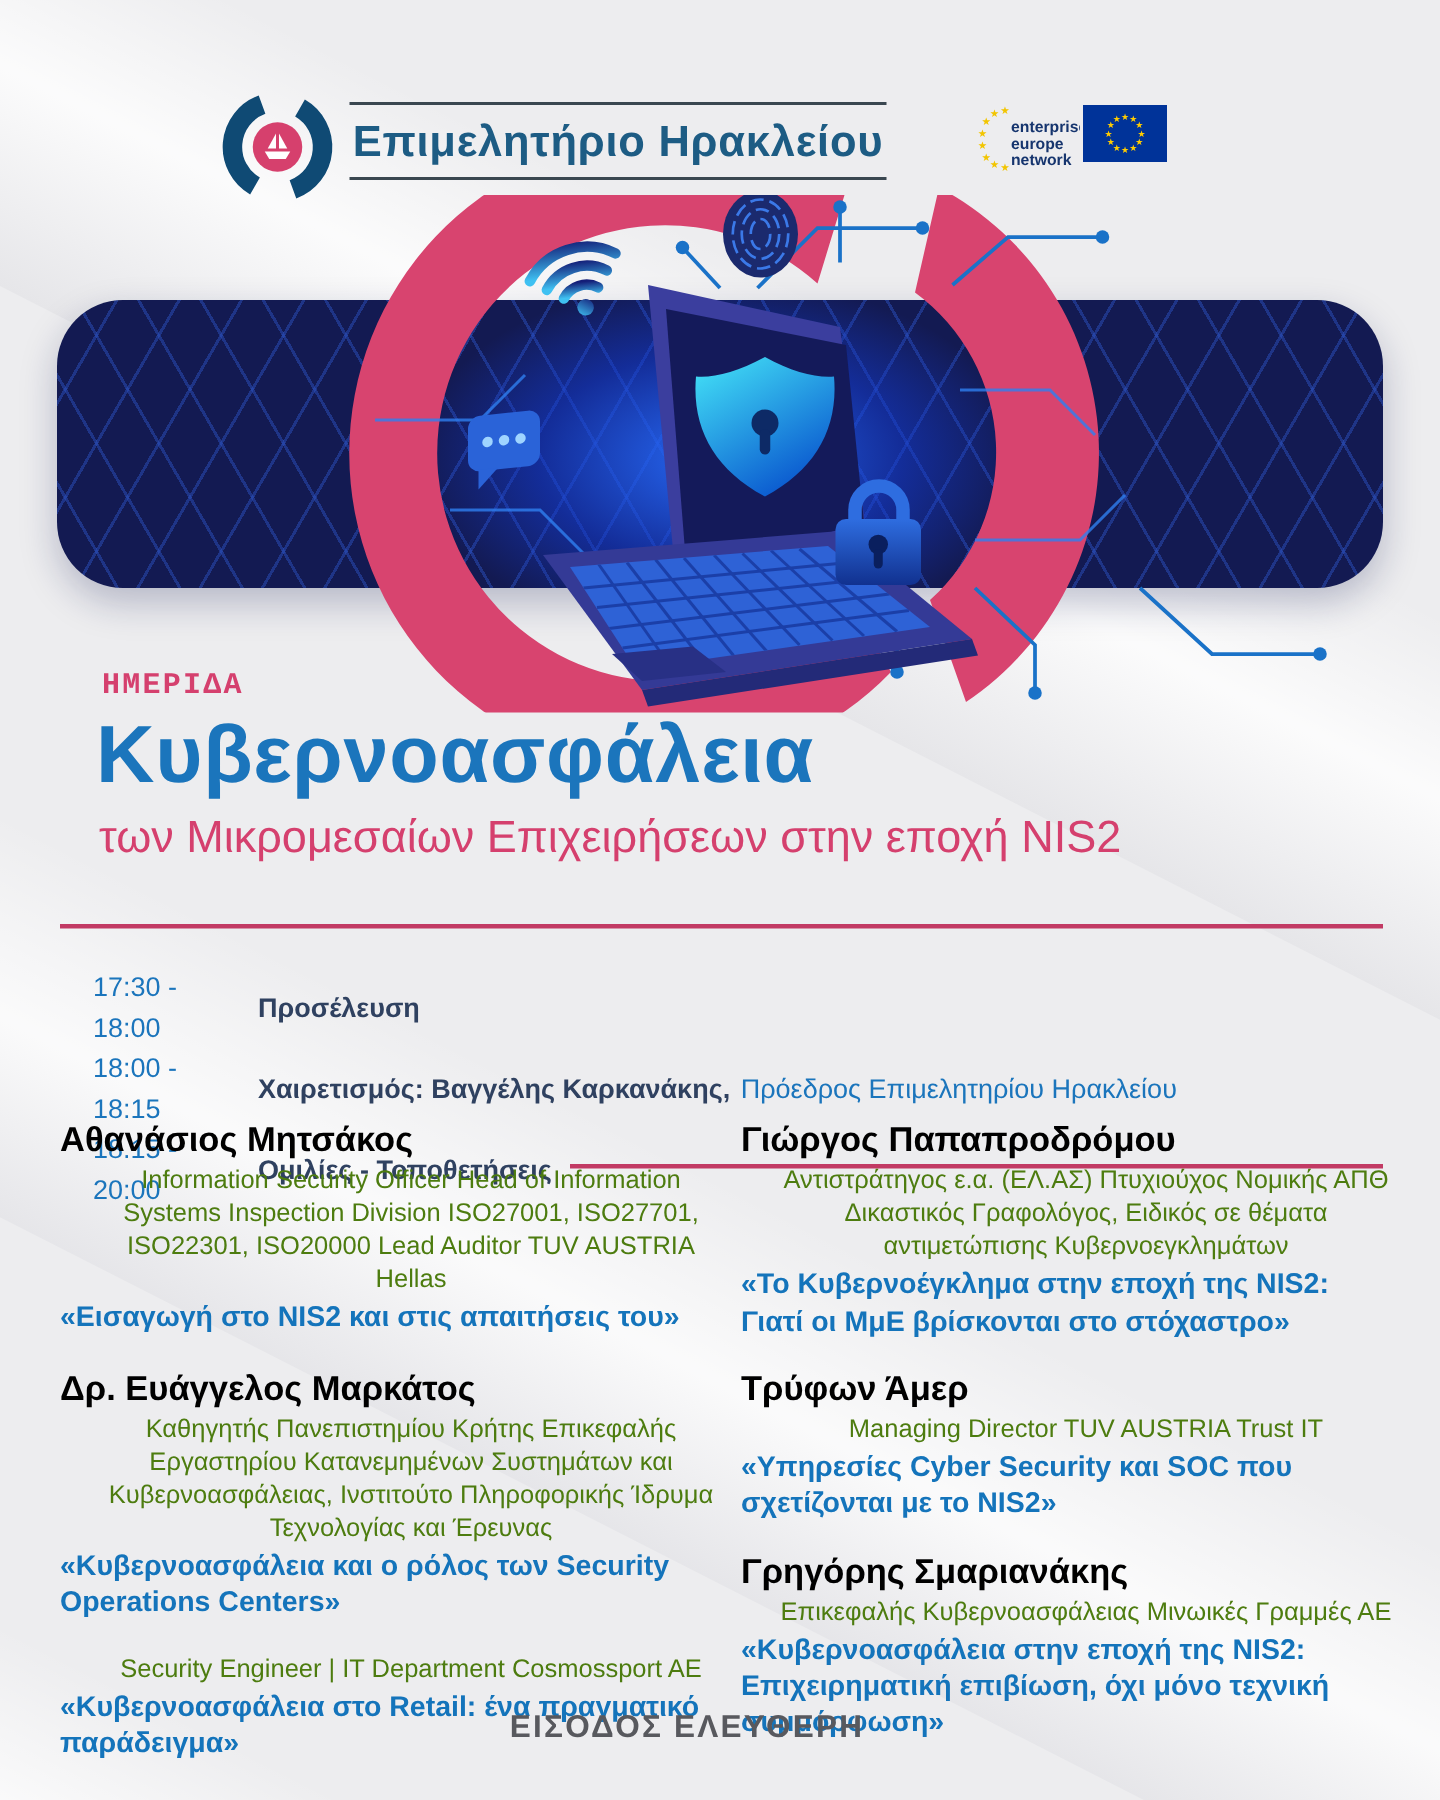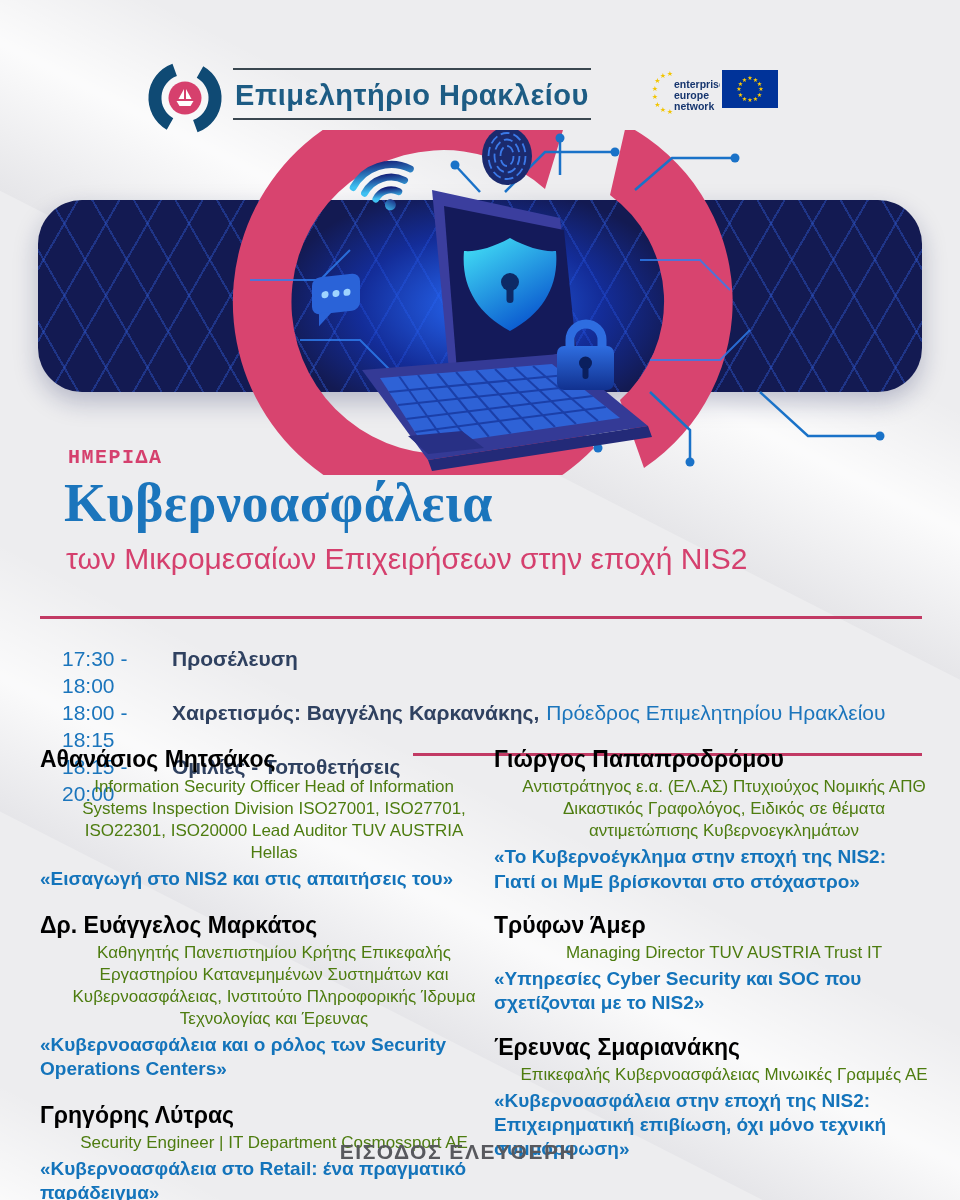--- a/index.html
+++ b/index.html
@@ -28,27 +28,27 @@
     background:
       radial-gradient(ellipse 270px 160px at 442px 55%, rgba(40,110,255,0.95), rgba(20,60,210,0.55) 45%, rgba(19,26,82,0) 75%),
       repeating-linear-gradient(60deg,  rgba(0,0,0,0) 0 34px, rgba(45,85,200,0.45) 34px 36px),
       repeating-linear-gradient(-60deg, rgba(0,0,0,0) 0 34px, rgba(45,85,200,0.45) 34px 36px),
       #131a52;
     box-shadow:0 10px 24px rgba(20,26,82,0.25); }
   .hero svg { position:absolute; left:0; top:0; }
 
   
   .kicker { position:absolute; left:68px; top:446px; font-size:20px; font-weight:600; letter-spacing:1.5px; color:#d5406e; z-index:3;font-family:Liberation Mono, monospace; }
-  .main-title { position:absolute; left:64px; top:472px; font-size:54px; font-weight:bold; color:#1b75bc; letter-spacing:0.5px; z-index:3;font-family:Liberation Serif, serif; }
+  .main-title { position:absolute; left:64px; top:472px; font-size:54px; font-weight:bold; color:#1b75bc; letter-spacing:0.5px; z-index:3; }
   .subtitle { position:absolute; left:66px; top:542px; font-size:30px; font-weight:400; color:#d5406e; z-index:3; }
   .divider { position:absolute; left:40px; top:616px; width:882px; height:3px; background:#c23a64; z-index:3; }
 
   
   .schedule { position:absolute; left:62px; top:645px; width:860px; z-index:3; }
-  .sched-row { display:flex; align-items:flex-start; line-height:27px; font-size:21px; }
+  .sched-row { display:flex; align-items:center; line-height:27px; font-size:18px; }
   .sched-time { width:104px; color:#1b75bc; flex:none; }
   .sched-label { font-weight:bold; color:#2f4160; margin-left:6px; white-space:nowrap; }
   .sched-detail { color:#1b75bc; font-weight:400; margin-left:7px; white-space:nowrap; }
   .sched-line { flex:1; height:2.5px; background:#c23a64; margin:0 0 5px 12px; }
 
   
   .col { position:absolute; top:746px; z-index:3; }
   .col.left  { left:40px;  width:446px; }
   .col.right { left:494px; width:438px; }
   .speaker { margin-bottom:18px; }
@@ -264,39 +264,38 @@
       <div class="sp-name">Αθανάσιος Μητσάκος</div>
       <div class="sp-role">Information Security Officer  Head of Information Systems Inspection Division ISO27001, ISO27701, ISO22301, ISO20000 Lead Auditor TUV AUSTRIA Hellas</div>
       <div class="sp-talk">«Εισαγωγή στο NIS2 και στις απαιτήσεις του»</div>
     </div>
     <div class="speaker">
       <div class="sp-name">Δρ. Ευάγγελος Μαρκάτος</div>
       <div class="sp-role">Καθηγητής Πανεπιστημίου Κρήτης Επικεφαλής Εργαστηρίου Κατανεμημένων Συστημάτων και Κυβερνοασφάλειας, Ινστιτούτο Πληροφορικής Ίδρυμα Τεχνολογίας και Έρευνας</div>
       <div class="sp-talk">«Κυβερνοασφάλεια και ο ρόλος των Security Operations Centers»</div>
     </div>
     <div class="speaker">
-      <div class="sp-name">Γρηγόρης Λύτρας</div>
       <div class="sp-role">Security Engineer | IT Department Cosmossport AE</div>
       <div class="sp-talk">«Κυβερνοασφάλεια στο Retail: ένα πραγματικό παράδειγμα»</div>
     </div>
   </div>
 
   <div class="col right">
     <div class="speaker">
       <div class="sp-name">Γιώργος Παπαπροδρόμου</div>
       <div class="sp-role">Αντιστράτηγος ε.α. (ΕΛ.ΑΣ) Πτυχιούχος Νομικής ΑΠΘ Δικαστικός Γραφολόγος, Ειδικός σε θέματα αντιμετώπισης Κυβερνοεγκλημάτων</div>
       <div class="sp-talk">«Το Κυβερνοέγκλημα στην εποχή της NIS2: Γιατί οι ΜμΕ βρίσκονται στο στόχαστρο»</div>
     </div>
     <div class="speaker">
       <div class="sp-name">Τρύφων Άμερ</div>
       <div class="sp-role">Managing Director TUV AUSTRIA Trust IT</div>
       <div class="sp-talk">«Υπηρεσίες Cyber Security και SOC που σχετίζονται με το NIS2»</div>
     </div>
     <div class="speaker">
-      <div class="sp-name">Έρευνας Σμαριανάκης</div>
+      <div class="sp-name">Γρηγόρης Σμαριανάκης</div>
       <div class="sp-role">Επικεφαλής Κυβερνοασφάλειας Μινωικές Γραμμές ΑΕ</div>
       <div class="sp-talk">«Κυβερνοασφάλεια στην εποχή της NIS2: Επιχειρηματική επιβίωση, όχι μόνο τεχνική συμμόρφωση»</div>
     </div>
   </div>
 
   <div class="footer">ΕΙΣΟΔΟΣ ΕΛΕΥΘΕΡΗ</div>
 
 </div>
 
 </body></html>

